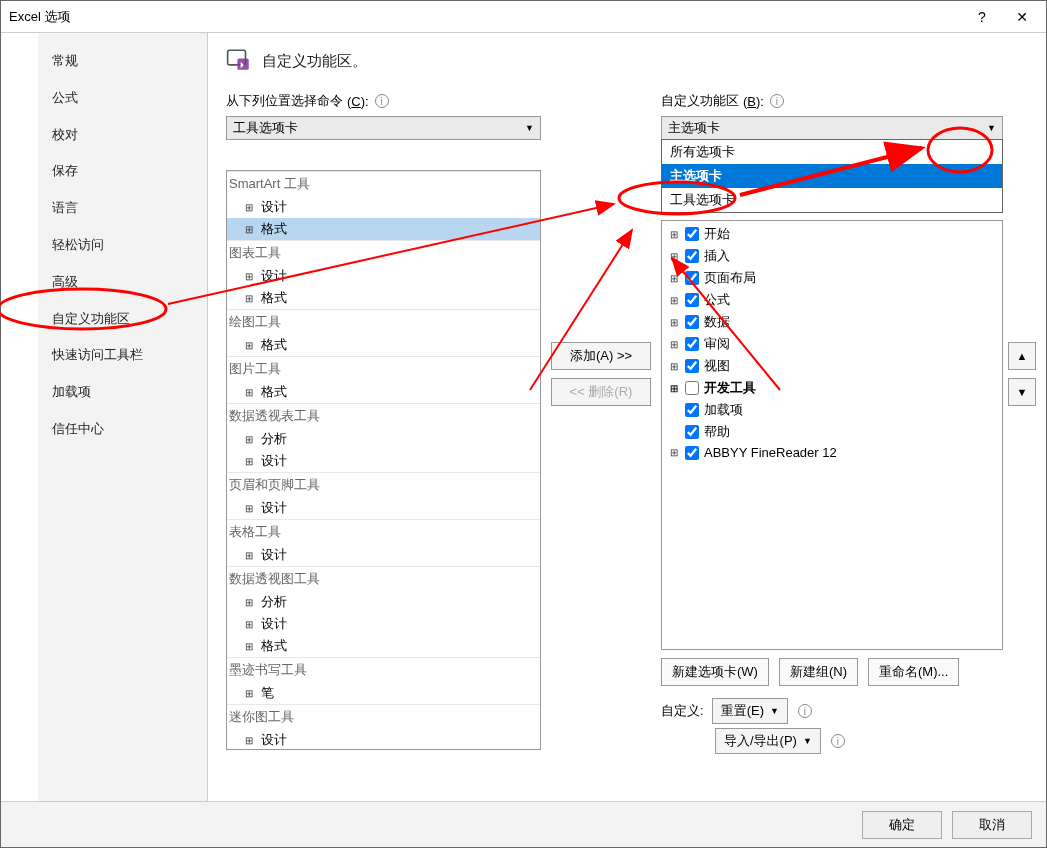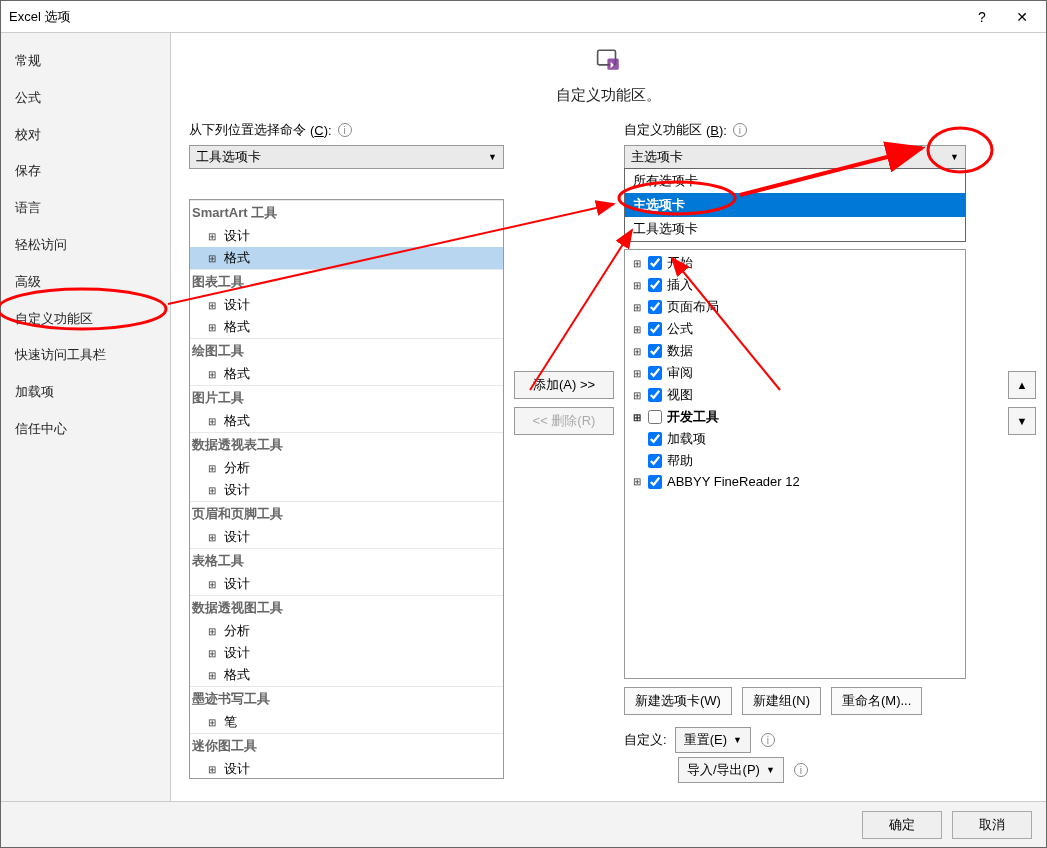--- a/index.html
+++ b/index.html
@@ -1,41 +1,41 @@
 <!DOCTYPE html>
 <html><head>
 <meta charset="utf-8">
 <style>
 * { box-sizing: border-box; margin: 0; padding: 0; font-family: "Segoe UI", "Microsoft YaHei", sans-serif; font-size: 13px; }
 body { background: #fff; width: 1047px; height: 848px; overflow: hidden; position: relative; }
 .window { width: 1047px; height: 848px; border: 1px solid #666; display: flex; flex-direction: column; }
 .titlebar { display: flex; align-items: center; height: 32px; padding: 0 8px; border-bottom: 1px solid #ccc; gap: 8px; }
 .titlebar .title { flex: 1; font-size: 13px; }
 .titlebar .title-btn { width: 32px; text-align: center; font-size: 14px; cursor: pointer; }
-.body { display: flex; flex: 1; overflow: hidden; }
+.body { display: flex; flex: 1; overflow: hidden; margin-left: 37px; }
 .sidebar { width: 170px; background: #f3f3f3; border-right: 1px solid #ccc; padding-top: 10px; }
 .sidebar .item { padding: 8px 14px; cursor: pointer; color: #222; font-size: 13px; line-height: 1.6; }
 .sidebar .item.circled { }
 .main { flex: 1; padding: 14px 18px 0 18px; display: flex; flex-direction: column; overflow: hidden; background: #fff; }
-.heading-row { display: flex; align-items: center; gap: 10px; margin-bottom: 16px; flex-direction: column; }
+.heading-row { display: flex; align-items: center; gap: 10px; margin-bottom: 16px; }
 .heading-row .icon svg { width: 26px; height: 26px; }
 .heading-row .heading { font-size: 15px; color: #222; }
 .columns { display: flex; align-items: flex-start; gap: 10px; }
 .col-left { width: 315px; }
 .col-mid { width: 100px; display: flex; flex-direction: column; align-items: center; gap: 8px; justify-content: center; padding-top: 250px; }
 .col-right { flex: 1; position: relative; }
 .lbl { font-size: 13px; margin-bottom: 6px; display: flex; align-items: center; gap: 4px; }
 .info-icon { width: 14px; height: 14px; border: 1px solid #888; border-radius: 50%; display: inline-flex; align-items: center; justify-content: center; font-size: 10px; color: #888; margin-left: 2px; }
 .dropdown { width: 100%; height: 24px; border: 1px solid #999; background: #eaeaea; padding: 0 6px; display: flex; align-items: center; justify-content: space-between; cursor: pointer; }
 .dropdown .dd-arrow { font-size: 9px; }
 .listbox { margin-top: 30px; width: 100%; height: 580px; border: 1px solid #999; overflow-y: scroll; background: #fff; font-size: 13px; position: relative; }
 .listbox::-webkit-scrollbar { width: 18px; }
 .listbox::-webkit-scrollbar-track { background: #f0f0f0; border-left: 1px solid #ccc; }
 .listbox::-webkit-scrollbar-thumb { background: #c2c2c2; }
-.list-group-hdr { padding: 3px 2px; font-weight: 700; color: #666; background: #fff; border-top: 1px solid #e8e8e8; }
+.list-group-hdr { padding: 3px 2px; font-weight: 400; color: #666; background: #fff; border-top: 1px solid #e8e8e8; }
 .list-item { padding: 2px 2px 2px 18px; display: flex; align-items: center; gap: 6px; }
 .list-item .expander { width: 10px; display: inline-block; font-size: 10px; color: #333; }
 .list-item.selected { background: #b8d6f0; }
 .right-dropdown-wrap { position: relative; width: 342px; }
 .dd-overlay { position: absolute; top: 23px; left: 0; width: 342px; border: 1px solid #666; background: #fff; z-index: 5; }
 .dd-overlay .opt { padding: 3px 8px; font-size: 13px; cursor: pointer; }
 .dd-overlay .opt.highlight { background: #0078d7; color: #fff; font-weight: bold; }
 .right-tree { margin-top: 80px; width: 342px; height: 430px; border: 1px solid #999; background: #fff; overflow: auto; font-size: 13px; padding: 2px; }
 .tree-item { padding: 2px 2px 2px 6px; display: flex; align-items: center; gap: 5px; }
 .tree-item .expander { width: 10px; font-size: 10px; color: #333; }

